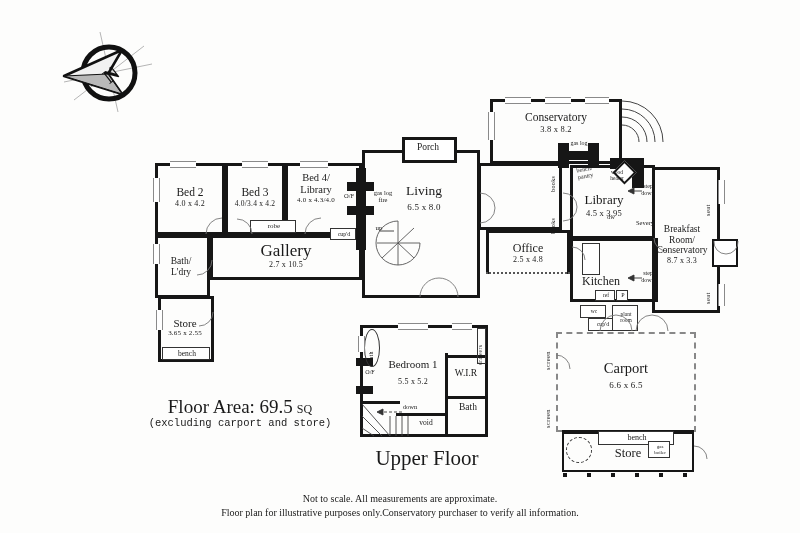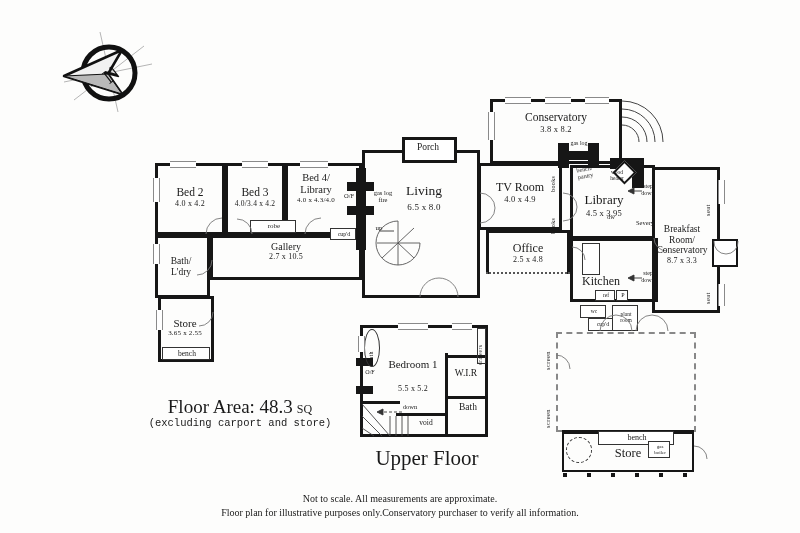--- a/index.html
+++ b/index.html
@@ -201,41 +201,37 @@
   <div class="rlabel" style="left:225px;top:186px;width:60px">
     <div class="rname" style="font-size:11.5px">Bed 3</div>
     <div class="rdims" style="font-size:7.5px">4.0/3.4 x 4.2</div>
   </div>
   <div class="rlabel" style="left:285px;top:172px;width:62px">
     <div class="rname" style="font-size:10.5px">Bed 4/
 Library</div>
     <div class="rdims" style="font-size:7px">4.0 x 4.3/4.0</div>
   </div>
   <div class="rlabel" style="left:210px;top:241px;width:152px">
-    <div class="rname" style="font-size:10px">Gallery</div>
+    <div class="rname" style="font-size:17px">Gallery</div>
     <div class="rdims" style="font-size:8px">2.7 x 10.5</div>
   </div>
   <div class="rlabel" style="left:157px;top:256px;width:48px">
     <div class="rname" style="font-size:9.5px">Bath/
 L'dry</div>
   </div>
   <div class="rlabel" style="left:158px;top:317px;width:54px">
     <div class="rname" style="font-size:11px">Store</div>
     <div class="rdims" style="font-size:7px">3.65 x 2.55</div>
   </div>
   <div class="rlabel" style="left:368px;top:183px;width:112px">
     <div class="rname" style="font-size:13.5px">Living</div>
     <div class="rdims" style="font-size:9px;margin-top:4px">6.5 x 8.0</div>
   </div>
   <div class="rlabel" style="left:402px;top:142px;width:52px">
     <div class="rname" style="font-size:9.5px">Porch</div>
-  </div>
-  <div class="rlabel" style="left:478px;top:181px;width:84px">
-    <div class="rname" style="font-size:12px">TV Room</div>
-    <div class="rdims" style="font-size:8.5px">4.0 x 4.9</div>
   </div>
   <div class="rlabel" style="left:490px;top:111px;width:132px">
     <div class="rname" style="font-size:11.5px">Conservatory</div>
     <div class="rdims" style="font-size:8.5px">3.8 x 8.2</div>
   </div>
   <div class="rlabel" style="left:564px;top:193px;width:80px">
     <div class="rname" style="font-size:13px">Library</div>
     <div class="rdims" style="font-size:8.5px">4.5 x 3.95</div>
   </div>
   <div class="rlabel" style="left:486px;top:242px;width:84px">
@@ -244,26 +240,30 @@
   </div>
   <div class="rlabel" style="left:566px;top:275px;width:70px">
     <div class="rname" style="font-size:12px">Kitchen</div>
   </div>
   <div class="rlabel" style="left:644px;top:224px;width:76px">
     <div class="rname" style="font-size:9.5px">Breakfast
 Room/
 Conservatory</div>
     <div class="rdims" style="font-size:8px">8.7 x 3.3</div>
   </div>
+  <div class="rlabel" style="left:556px;top:360px;width:140px">
+    <div class="rname" style="font-size:14.5px">Carport</div>
+    <div class="rdims" style="font-size:9px;margin-top:4px">6.6 x 6.5</div>
+  </div>
   <div class="rlabel" style="left:562px;top:446px;width:132px">
     <div class="rname" style="font-size:12.5px">Store</div>
   </div>
   <div class="rlabel" style="left:373px;top:358px;width:80px">
     <div class="rname" style="font-size:11px">Bedroom 1</div>
-    <div class="rdims" style="font-size:8px;margin-top:15px">5.5 x 5.2</div>
+    <div class="rdims" style="font-size:8px;margin-top:8px">5.5 x 5.2</div>
   </div>
   <div class="rlabel" style="left:444px;top:368px;width:44px">
     <div class="rname" style="font-size:9.5px">W.I.R</div>
   </div>
   <div class="rlabel" style="left:448px;top:402px;width:40px">
     <div class="rname" style="font-size:9.5px">Bath</div>
   </div>
 
   <div class="tiny" style="left:338px;top:192px;width:22px">O/F</div>
   <div class="tiny" style="left:366px;top:189px;width:34px">gas log
@@ -288,21 +288,21 @@
   <div class="vlabel" style="left:550px;top:208px;height:26px;font-size:6px">books</div>
   <div class="vlabel" style="left:704px;top:190px;height:26px">seat</div>
   <div class="vlabel" style="left:704px;top:278px;height:26px">seat</div>
   <div class="vlabel" style="left:544px;top:340px;height:30px">screen</div>
   <div class="vlabel" style="left:544px;top:398px;height:30px">screen</div>
   <div class="vlabel" style="left:477px;top:329px;height:36px;font-size:5.5px">drawers</div>
   <div class="vlabel" style="left:368px;top:334px;height:30px;font-size:6px">Bath</div>
 
   <div class="floor-area">
     <div>
-      <span class="fa-main">Floor Area: 48.3</span>
+      <span class="fa-main">Floor Area: 69.5</span>
       <span class="fa-unit">SQ</span>
     </div>
     <div class="fa-note">(excluding carport and store)</div>
   </div>
 
   <div class="upper-title">Upper Floor</div>
 
   <div class="footer">
     <div>Not to scale. All measurements are approximate.</div>
     <div>Floor plan for illustrative purposes only.Conservatory purchaser to verify all information.</div>

